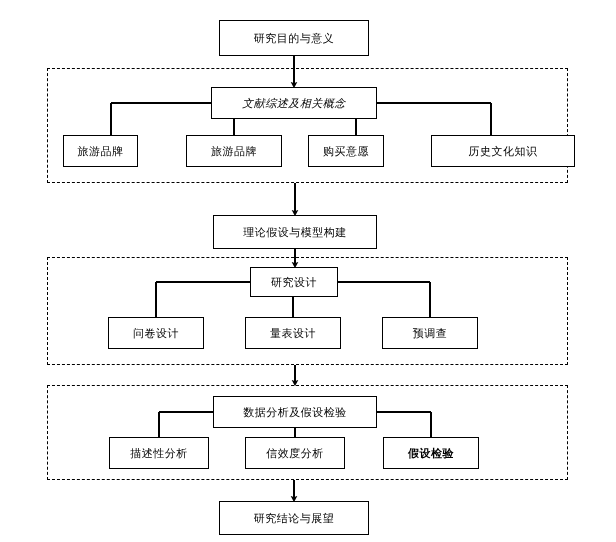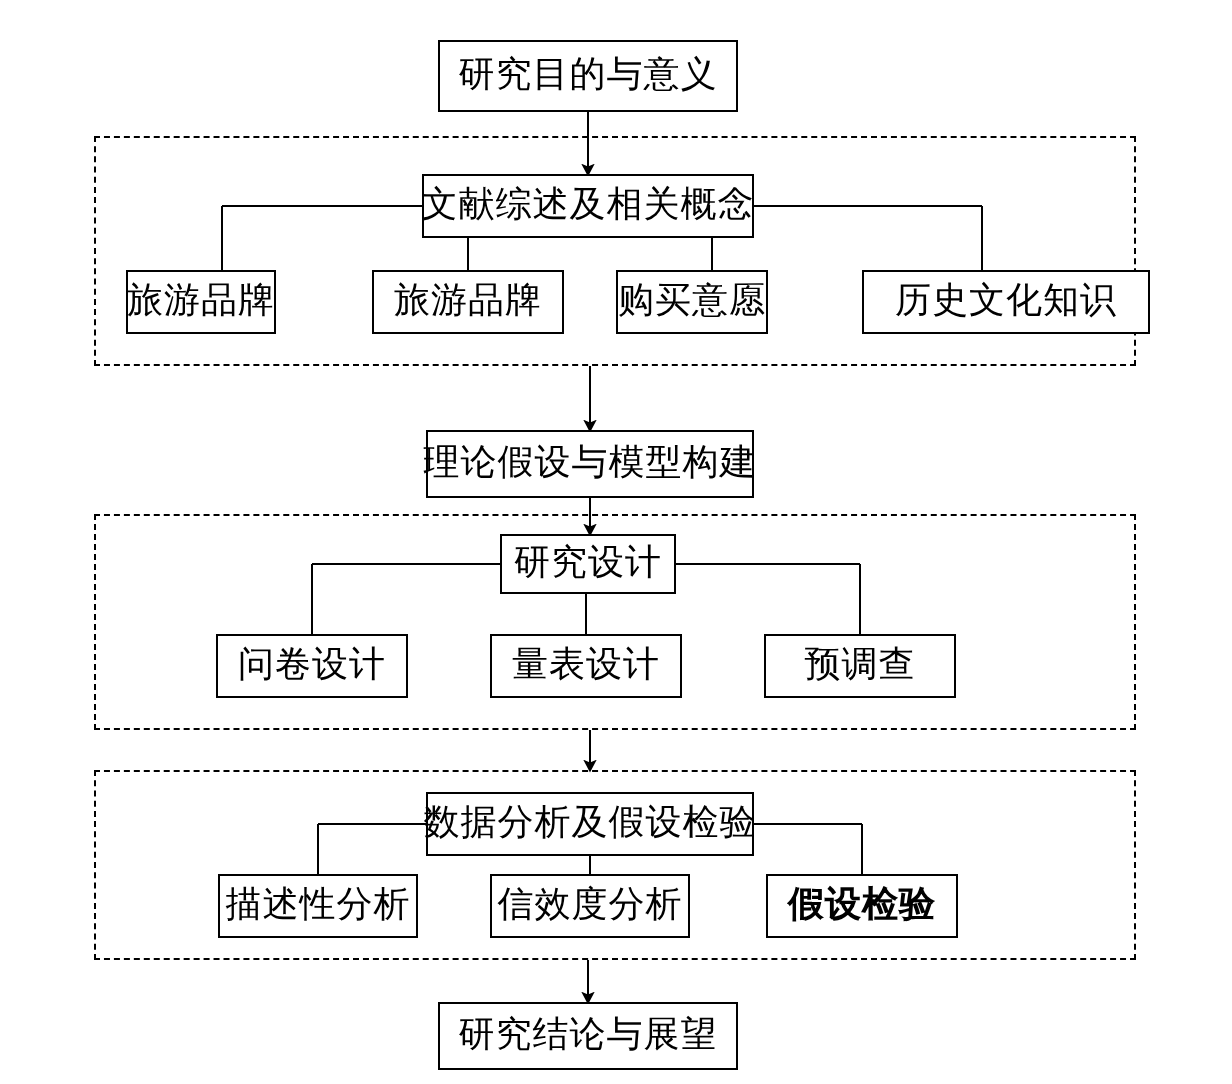--- a/index.html
+++ b/index.html
@@ -25,21 +25,21 @@
   }
   .node {
     position: absolute;
     box-sizing: border-box;
     border: 1px solid #000000;
     background: #ffffff;
     display: flex;
     align-items: center;
     justify-content: center;
     color: #000000;
-    font-size: 18px;
+    font-size: 11px;
     line-height: 1;
     letter-spacing: 0.5px;
     white-space: nowrap;
     z-index: 3;
   }
   .group-box {
     position: absolute;
     box-sizing: border-box;
     border: 1px dashed #000000;
     background: transparent;
@@ -90,21 +90,21 @@
 
       <line x1="294" y1="480" x2="294" y2="499" marker-end="url(#arrowhead)"></line>
     </g>
   </svg>
 
   <div class="group-box" style="left: 47px; top: 68px; width: 521px; height: 115px;"></div>
   <div class="group-box" style="left: 47px; top: 257px; width: 521px; height: 108px;"></div>
   <div class="group-box" style="left: 47px; top: 385px; width: 521px; height: 95px;"></div>
 
   <div class="node" style="left: 219px; top: 20px; width: 150px; height: 36px;">研究目的与意义</div>
-  <div class="node" style="left: 211px; top: 87px; width: 166px; height: 32px;">文献综述及相关概念</div>
+  <div class="node" style="left: 211px; top: 87px; width: 166px; height: 32px; font-style: italic;">文献综述及相关概念</div>
   <div class="node" style="left: 63px; top: 135px; width: 75px; height: 32px;">旅游品牌</div>
   <div class="node" style="left: 186px; top: 135px; width: 96px; height: 32px;">旅游品牌</div>
   <div class="node" style="left: 308px; top: 135px; width: 76px; height: 32px;">购买意愿</div>
   <div class="node" style="left: 431px; top: 135px; width: 144px; height: 32px;">历史文化知识</div>
   <div class="node" style="left: 250px; top: 267px; width: 88px; height: 30px;">研究设计</div>
   <div class="node" style="left: 213px; top: 215px; width: 164px; height: 34px;">理论假设与模型构建</div>
   <div class="node" style="left: 108px; top: 317px; width: 96px; height: 32px;">问卷设计</div>
   <div class="node" style="left: 245px; top: 317px; width: 96px; height: 32px;">量表设计</div>
   <div class="node" style="left: 382px; top: 317px; width: 96px; height: 32px;">预调查</div>
   <div class="node" style="left: 213px; top: 396px; width: 164px; height: 32px;">数据分析及假设检验</div>

